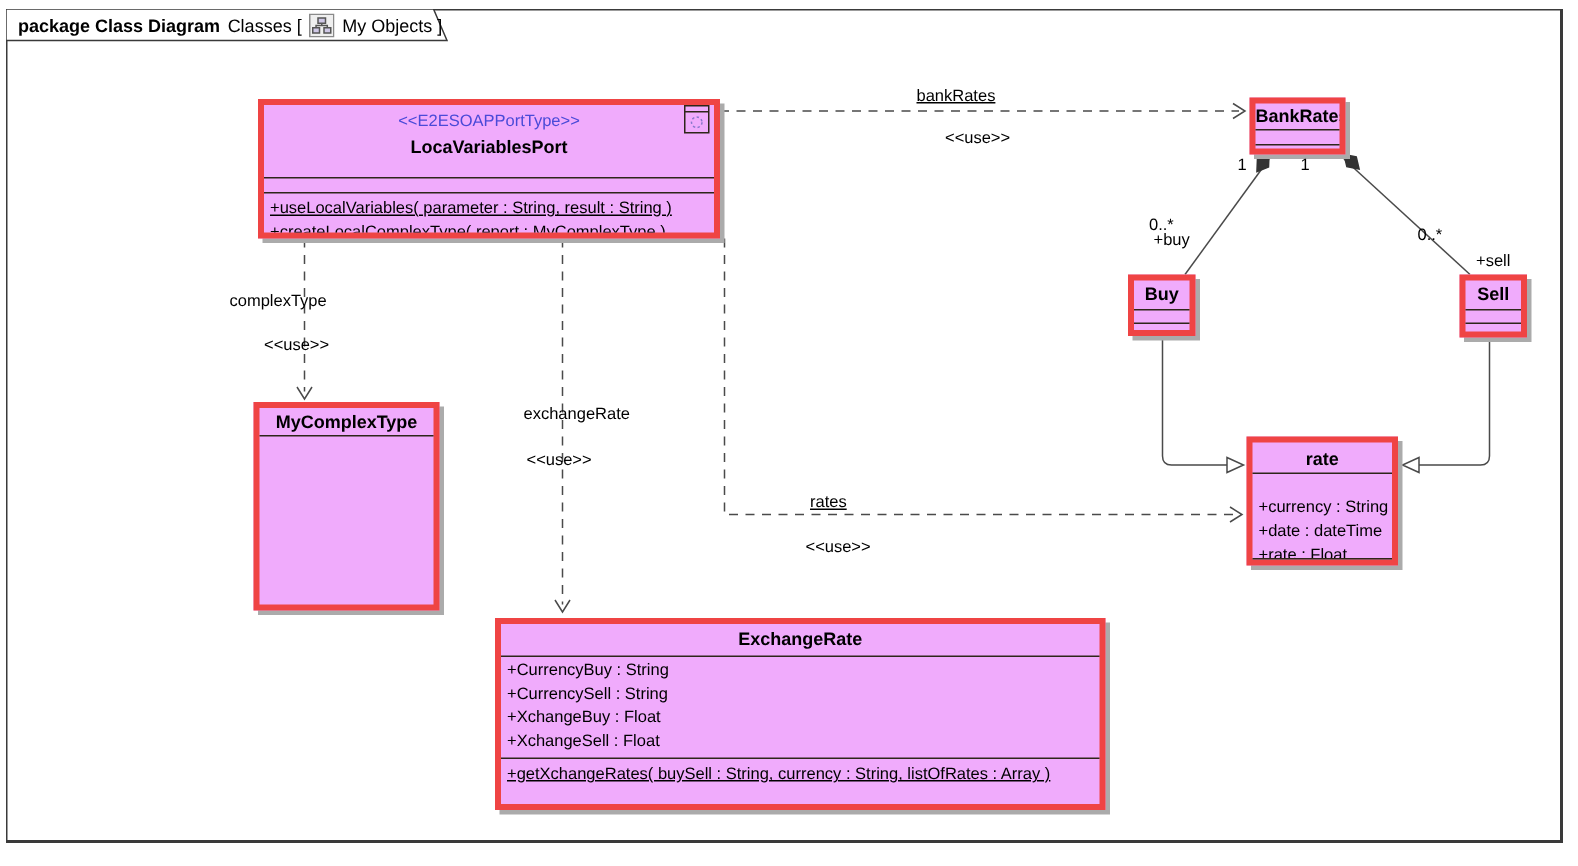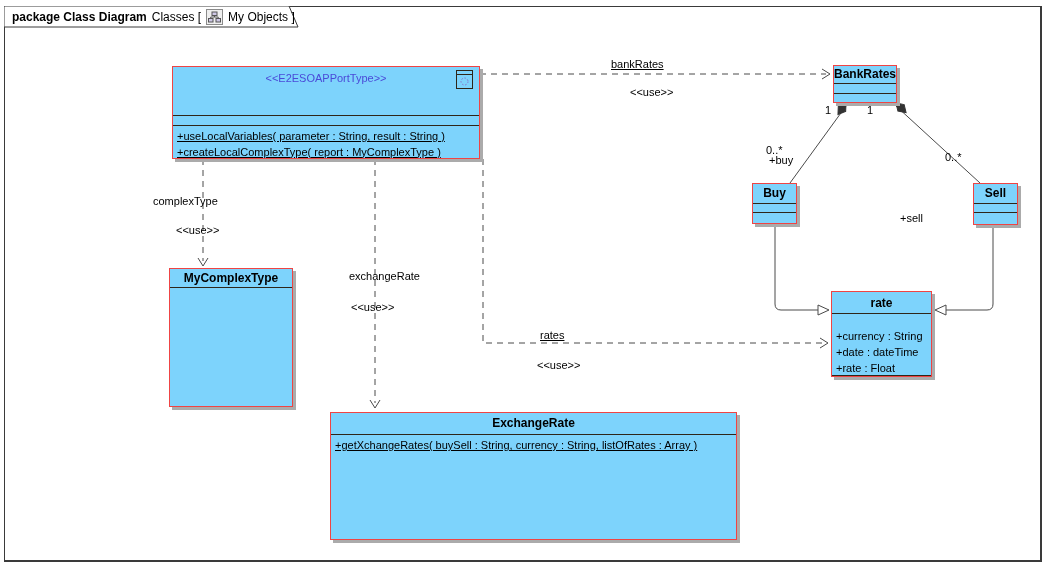--- a/index.html
+++ b/index.html
@@ -8,21 +8,21 @@
   .abs{position:absolute;}
 
   
   .frame{left:4px;top:6px;width:1035px;height:553px;
          border:1px solid #3a3a3a;border-right-width:2px;border-bottom-width:2px;}
   .tab-shape{left:4px;top:6px;}
   .tab-label{left:12px;top:9px;font-size:12px;white-space:nowrap;display:flex;align-items:center;gap:5px;}
   .tab-label .b{font-weight:bold;}
 
   
-  .cls{background:#7dd3fc;border:1px solid #ef4444;box-shadow:3px 3px 0 #ababab;
+  .cls{background:#f0abfc;border:4px solid #ef4444;box-shadow:3px 3px 0 #ababab;
        box-sizing:border-box;display:flex;flex-direction:column;}
   .cls .hd{text-align:center;overflow:hidden;}
   .cls .nm{font-weight:bold;font-size:12px;white-space:nowrap;}
   .cls .st{font-size:11px;color:#4A4AD8;white-space:nowrap;}
   .cls .cp{border-top:1px solid #2e2619;overflow:hidden;}
   .mem{font-size:11px;line-height:15.5px;padding-left:4px;white-space:nowrap;}
   .mem.u{text-decoration:underline;}
 
   
   .lbl{font-size:11px;white-space:nowrap;}
@@ -74,20 +74,21 @@
     <rect x="2.5" y="9.5" width="4.5" height="3.5" fill="#cfc8e6" stroke="#555"></rect>
     <rect x="10" y="9.5" width="4.5" height="3.5" fill="#cfc8e6" stroke="#555"></rect>
     <path d="M8.5,6.5 V8 M4.7,9.5 V8 H12.2 V9.5" fill="none" stroke="#555"></path>
   </svg>
   <span>My Objects ]</span>
 </div>
 
 <div class="abs cls" style="left:172px;top:66px;width:308px;height:93px;">
   <div class="hd" style="height:43px;padding-top:5px;">
     <div class="st">&lt;&lt;E2ESOAPPortType&gt;&gt;</div>
+    <div class="nm" style="margin-top:4px;">LocaVariablesPort</div>
   </div>
   <div class="cp" style="height:9px;"></div>
   <div class="cp" style="flex:1;padding-top:3px;">
     <div class="mem u">+useLocalVariables( parameter : String, result : String )</div>
     <div class="mem u">+createLocalComplexType( report : MyComplexType )</div>
   </div>
 </div>
 
 <svg class="abs" style="left:456px;top:70px;" width="19" height="20">
   <rect x="0.5" y="0.5" width="16" height="18" fill="none" stroke="#2e2619"></rect>
@@ -98,20 +99,26 @@
 <div class="abs cls" style="left:169px;top:268px;width:124px;height:139px;">
   <div class="hd" style="height:18px;">
     <div class="nm" style="line-height:18px;">MyComplexType</div>
   </div>
   <div class="cp" style="height:11px;"></div>
 </div>
 
 <div class="abs cls" style="left:330px;top:412px;width:407px;height:128px;">
   <div class="hd" style="height:21px;">
     <div class="nm" style="line-height:21px;">ExchangeRate</div>
+  </div>
+  <div class="cp" style="height:65px;padding-top:2px;">
+    <div class="mem">+CurrencyBuy : String</div>
+    <div class="mem">+CurrencySell : String</div>
+    <div class="mem">+XchangeBuy : Float</div>
+    <div class="mem">+XchangeSell : Float</div>
   </div>
   <div class="cp" style="flex:1;padding-top:3px;">
     <div class="mem u">+getXchangeRates( buySell : String, currency : String, listOfRates : Array )</div>
   </div>
 </div>
 
 <div class="abs cls" style="left:833px;top:65px;width:64px;height:38px;">
   <div class="hd" style="height:17px;">
     <div class="nm" style="line-height:17px;">BankRates</div>
   </div>
@@ -159,13 +166,13 @@
 <div class="abs lbl u" style="left:540px;top:329px;">rates</div>
 <div class="abs lbl" style="left:537px;top:359px;">&lt;&lt;use&gt;&gt;</div>
 
 <div class="abs lbl" style="left:825px;top:104px;">1</div>
 <div class="abs lbl" style="left:867px;top:104px;">1</div>
 
 <div class="abs lbl" style="left:766px;top:144px;">0..*</div>
 <div class="abs lbl" style="left:769px;top:154px;">+buy</div>
 
 <div class="abs lbl" style="left:945px;top:151px;">0..*</div>
-<div class="abs lbl" style="left:900px;top:168px;margin-top:44px;">+sell</div>
+<div class="abs lbl" style="left:984px;top:168px;">+sell</div>
 
 </body></html>

